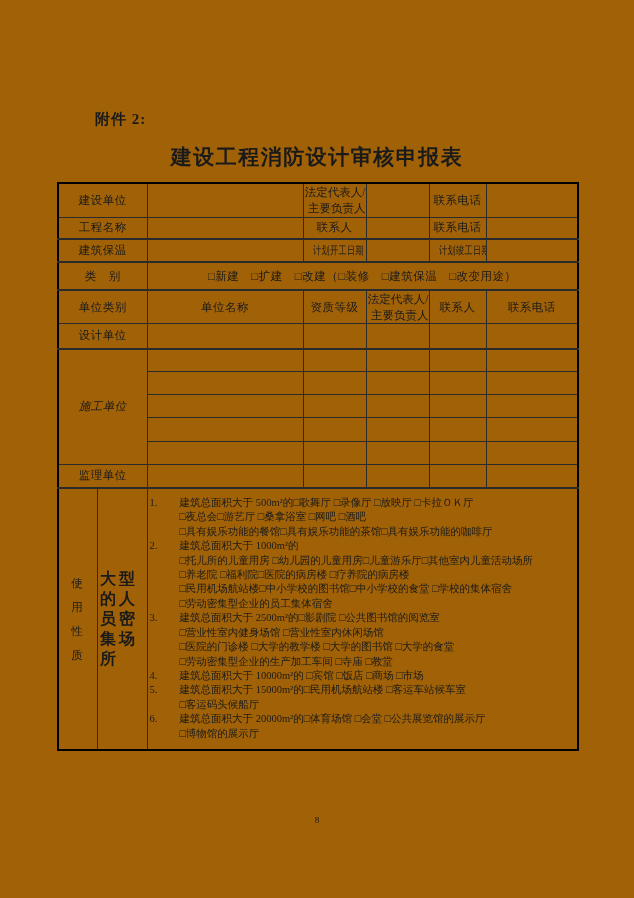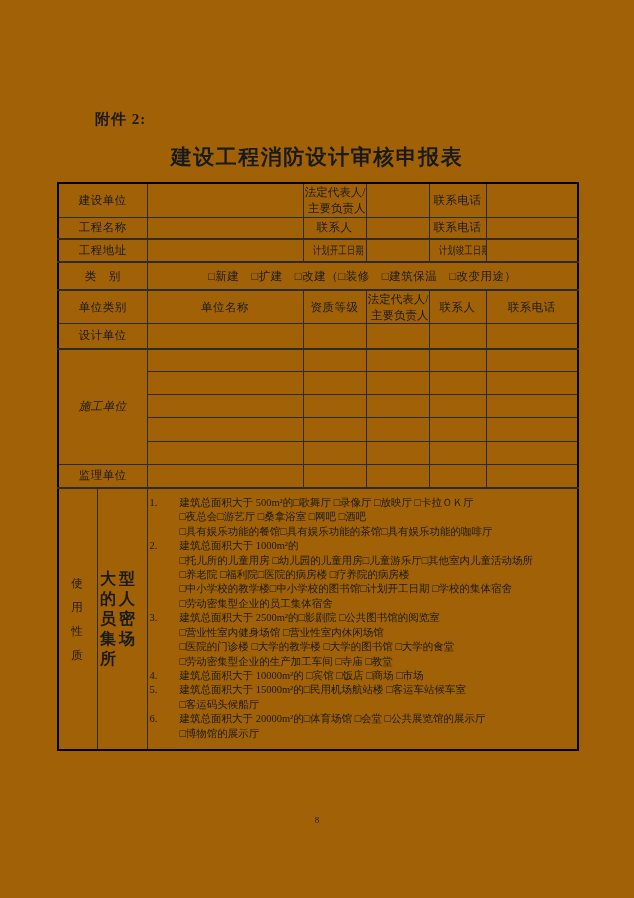--- a/index.html
+++ b/index.html
@@ -103,21 +103,21 @@
     <tr class="r2 thickb">
       <td class="lbl" colspan="2">工程名称</td>
       <td></td>
       <td class="lbl">联系人</td>
       <td></td>
       <td class="lbl">联系电话</td>
       <td></td>
     </tr>
 
     <tr class="r3 thickb">
-      <td class="lbl" colspan="2">工程地址</td>
+      <td class="lbl" colspan="2">建筑保温</td>
       <td></td>
       <td class="lbl"><span class="cond">计划开工日期</span></td>
       <td></td>
       <td class="lbl"><span class="cond">计划竣工日期</span></td>
       <td></td>
     </tr>
 
     <tr class="r4 thickb">
       <td class="lbl" colspan="2">类　别</td>
       <td class="opts" colspan="5">□新建　□扩建　□改建（□装修　□建筑保温　□改变用途）</td>
@@ -194,21 +194,21 @@
       <td>
         <div class="stext">大型的人员密集场所</div>
       </td>
       <td class="content" colspan="5">
         <div class="uline"><span class="num">1.</span><span class="txt">建筑总面积大于 500m²的□歌舞厅 □录像厅 □放映厅 □卡拉ＯＫ厅</span></div>
         <div class="uline"><span class="num"></span><span class="txt">□夜总会□游艺厅 □桑拿浴室 □网吧 □酒吧</span></div>
         <div class="uline"><span class="num"></span><span class="txt">□具有娱乐功能的餐馆□具有娱乐功能的茶馆□具有娱乐功能的咖啡厅</span></div>
         <div class="uline"><span class="num">2.</span><span class="txt">建筑总面积大于 1000m²的</span></div>
         <div class="uline"><span class="num"></span><span class="txt">□托儿所的儿童用房 □幼儿园的儿童用房□儿童游乐厅□其他室内儿童活动场所</span></div>
         <div class="uline"><span class="num"></span><span class="txt">□养老院 □福利院□医院的病房楼 □疗养院的病房楼</span></div>
-        <div class="uline"><span class="num"></span><span class="txt">□中小学校的教学楼□中小学校的图书馆□计划开工日期 □学校的集体宿舍</span></div>
+        <div class="uline"><span class="num"></span><span class="txt">□民用机场航站楼□中小学校的图书馆□中小学校的食堂 □学校的集体宿舍</span></div>
         <div class="uline"><span class="num"></span><span class="txt">□劳动密集型企业的员工集体宿舍</span></div>
         <div class="uline"><span class="num">3.</span><span class="txt">建筑总面积大于 2500m²的□影剧院 □公共图书馆的阅览室</span></div>
         <div class="uline"><span class="num"></span><span class="txt">□营业性室内健身场馆 □营业性室内休闲场馆</span></div>
         <div class="uline"><span class="num"></span><span class="txt">□医院的门诊楼 □大学的教学楼 □大学的图书馆 □大学的食堂</span></div>
         <div class="uline"><span class="num"></span><span class="txt">□劳动密集型企业的生产加工车间 □寺庙 □教堂</span></div>
         <div class="uline"><span class="num">4.</span><span class="txt">建筑总面积大于 10000m²的 □宾馆 □饭店 □商场 □市场</span></div>
         <div class="uline"><span class="num">5.</span><span class="txt">建筑总面积大于 15000m²的□民用机场航站楼 □客运车站候车室</span></div>
         <div class="uline"><span class="num"></span><span class="txt">□客运码头候船厅</span></div>
         <div class="uline"><span class="num">6.</span><span class="txt">建筑总面积大于 20000m²的□体育场馆 □会堂 □公共展览馆的展示厅</span></div>
         <div class="uline"><span class="num"></span><span class="txt">□博物馆的展示厅</span></div>

